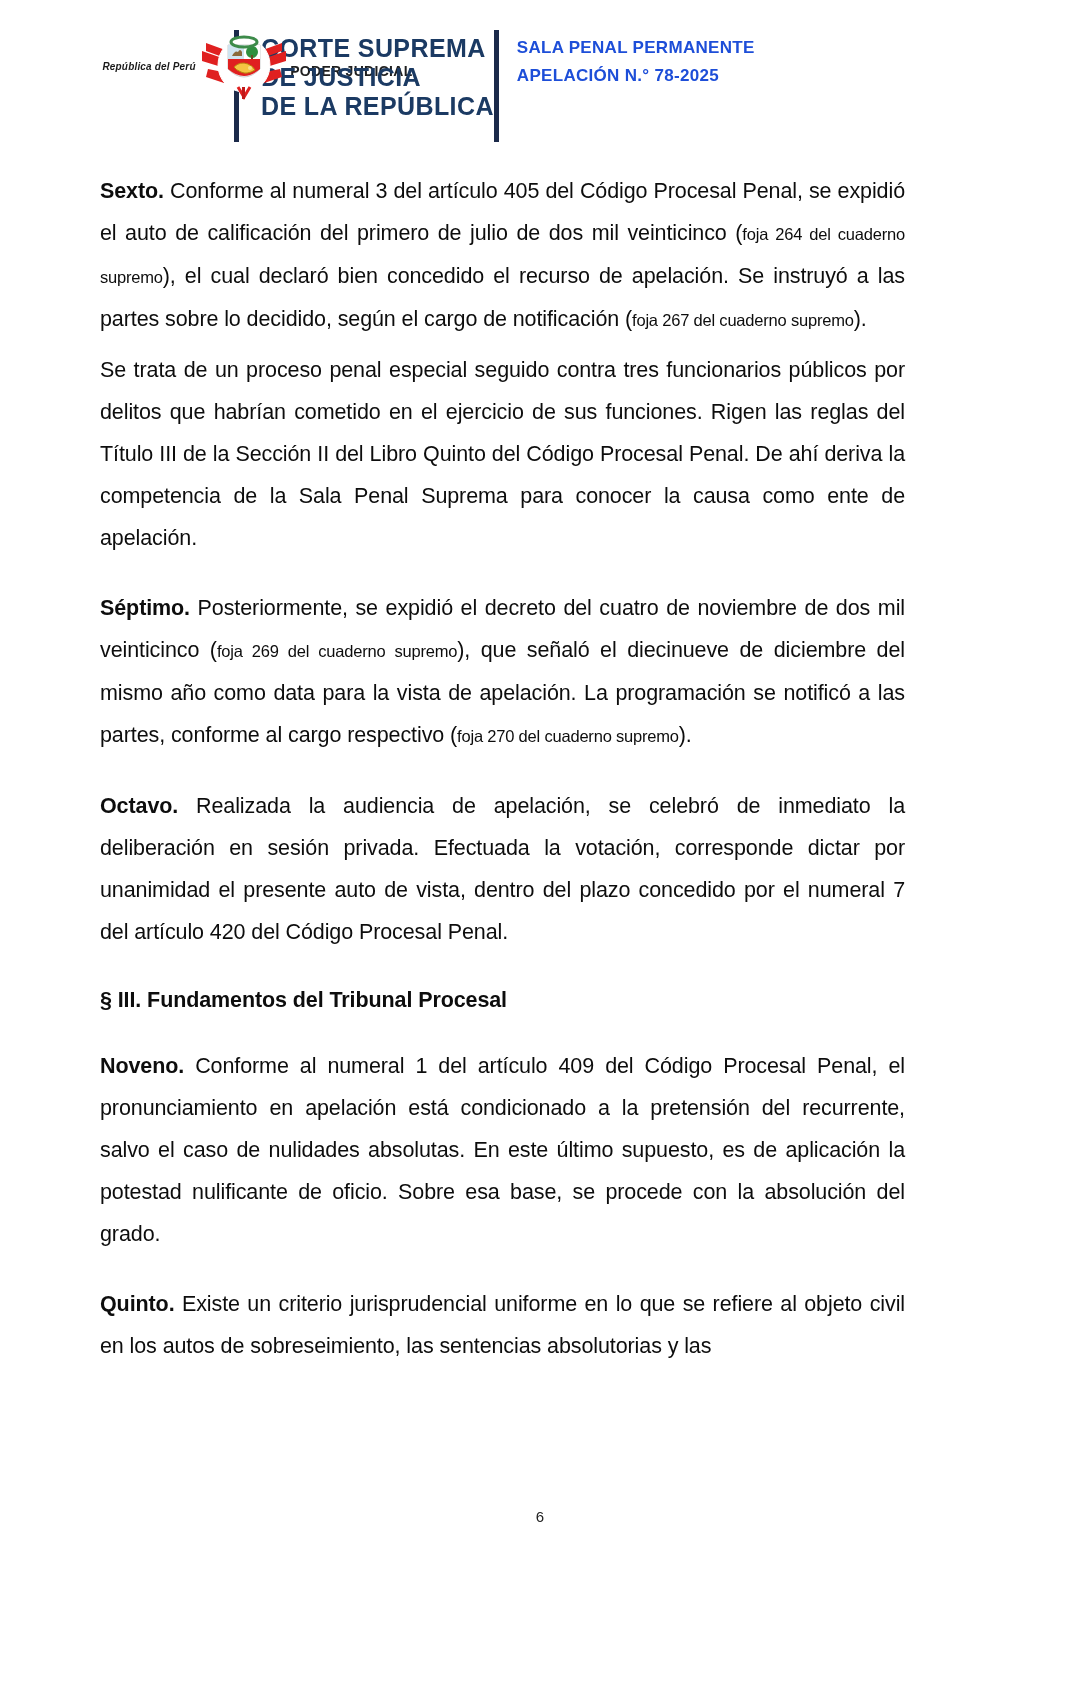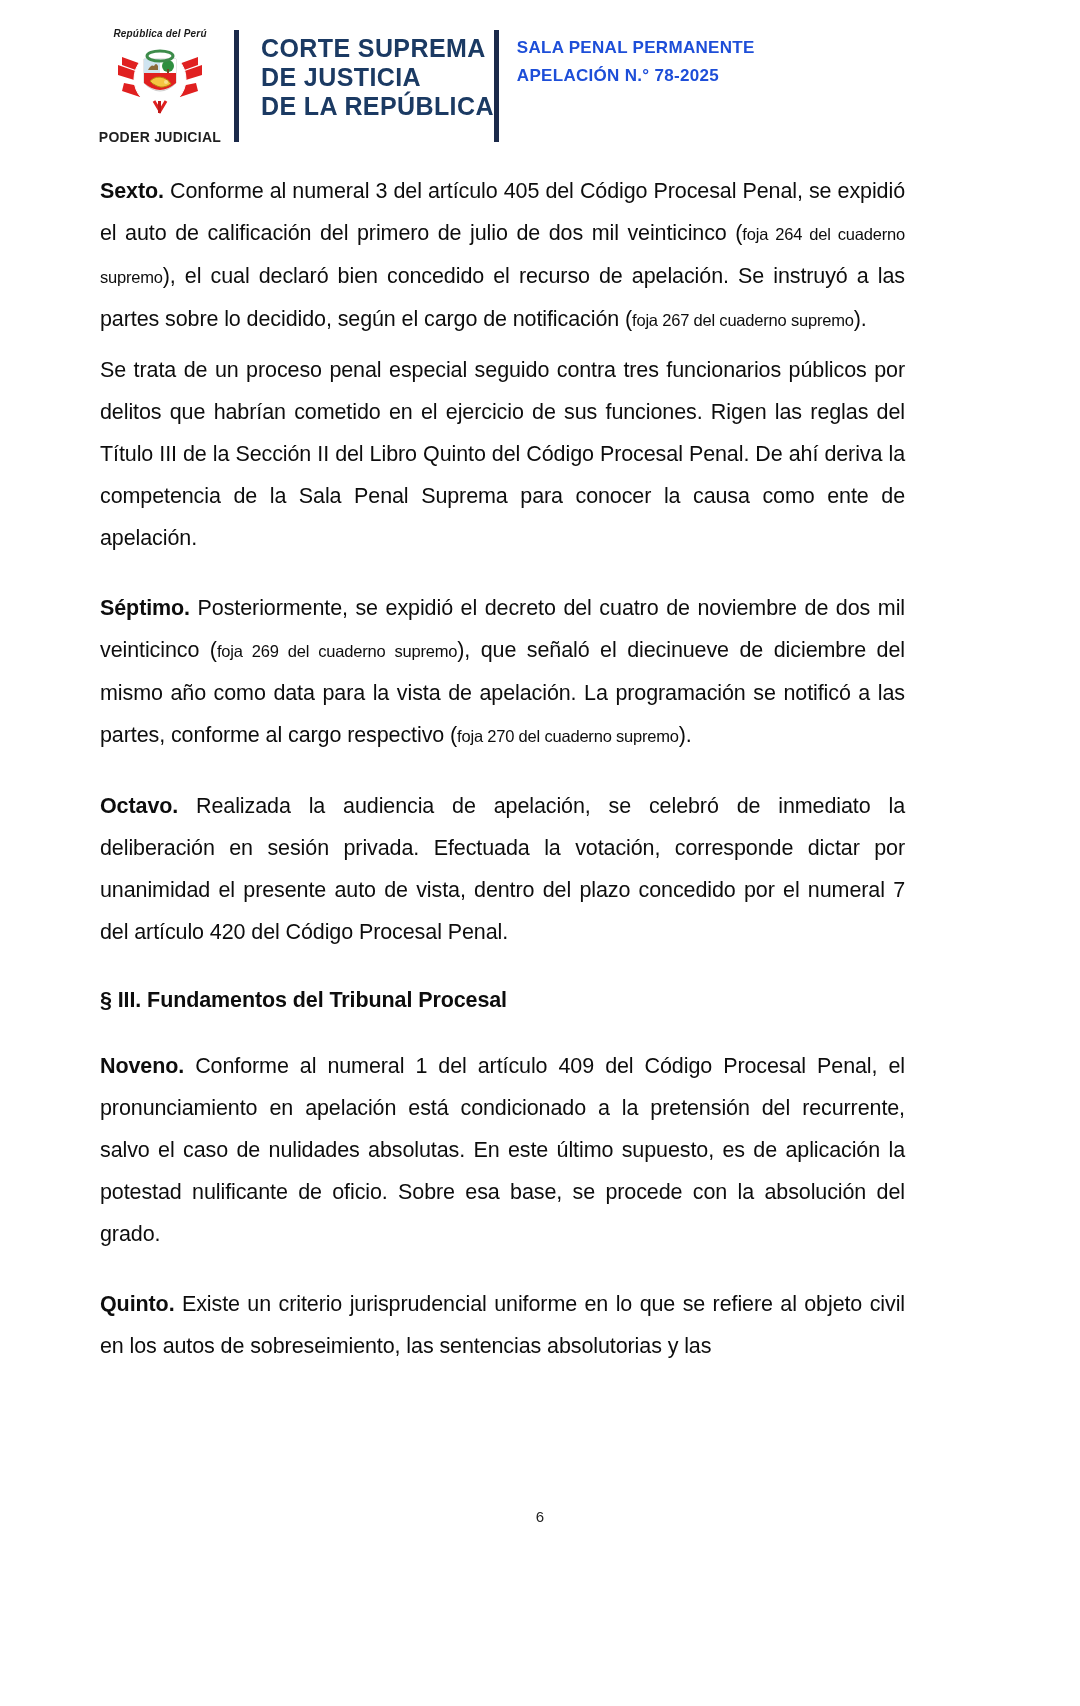--- a/index.html
+++ b/index.html
@@ -32,21 +32,21 @@
     right: 100px;
     height: 122px;
     display: flex;
     align-items: flex-start;
   }
 
   .emblem-block {
     width: 120px;
     flex: 0 0 120px;
     display: flex;
-    flex-direction: column;
+    flex-direction: row;
     align-items: center;
     padding-top: 2px;
   }
 
   .emblem-arc {
     font-size: 10.5px;
     font-weight: bold;
     font-style: italic;
     color: #1a1a1a;
     letter-spacing: .2px;

